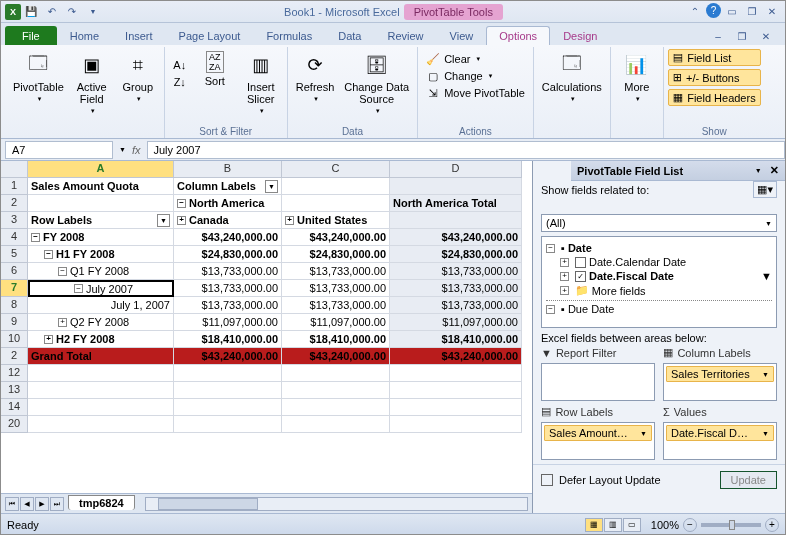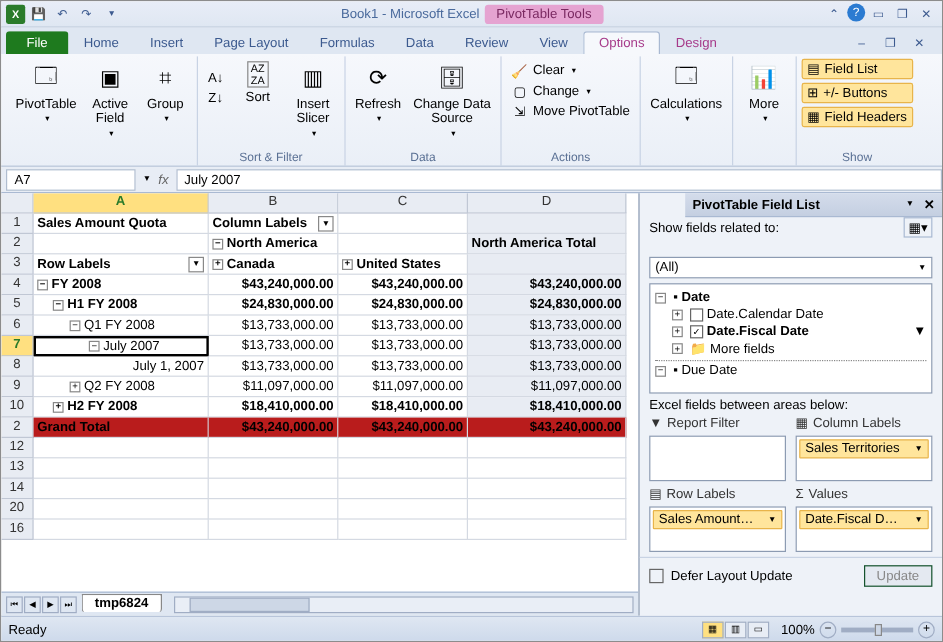--- a/index.html
+++ b/index.html
@@ -411,27 +411,20 @@
           <div class="cell wC"></div>
           <div class="cell wD"></div>
         </div>
       <div class="row">
           <div class="row-h">20</div>
           <div class="cell wA"></div>
           <div class="cell wB"></div>
           <div class="cell wC"></div>
           <div class="cell wD"></div>
         </div>
-      <div class="row">
-          <div class="row-h">16</div>
-          <div class="cell wA"></div>
-          <div class="cell wB"></div>
-          <div class="cell wC"></div>
-          <div class="cell wD"></div>
-        </div>
     </div>
     <div class="sheet-tabs">
       <div class="nav-arrows">
         <div class="nav-arrow">⏮</div>
         <div class="nav-arrow">◀</div>
         <div class="nav-arrow">▶</div>
         <div class="nav-arrow">⏭</div>
       </div>
       <div class="sheet-tab">tmp6824</div>
       <div class="hscroll">

